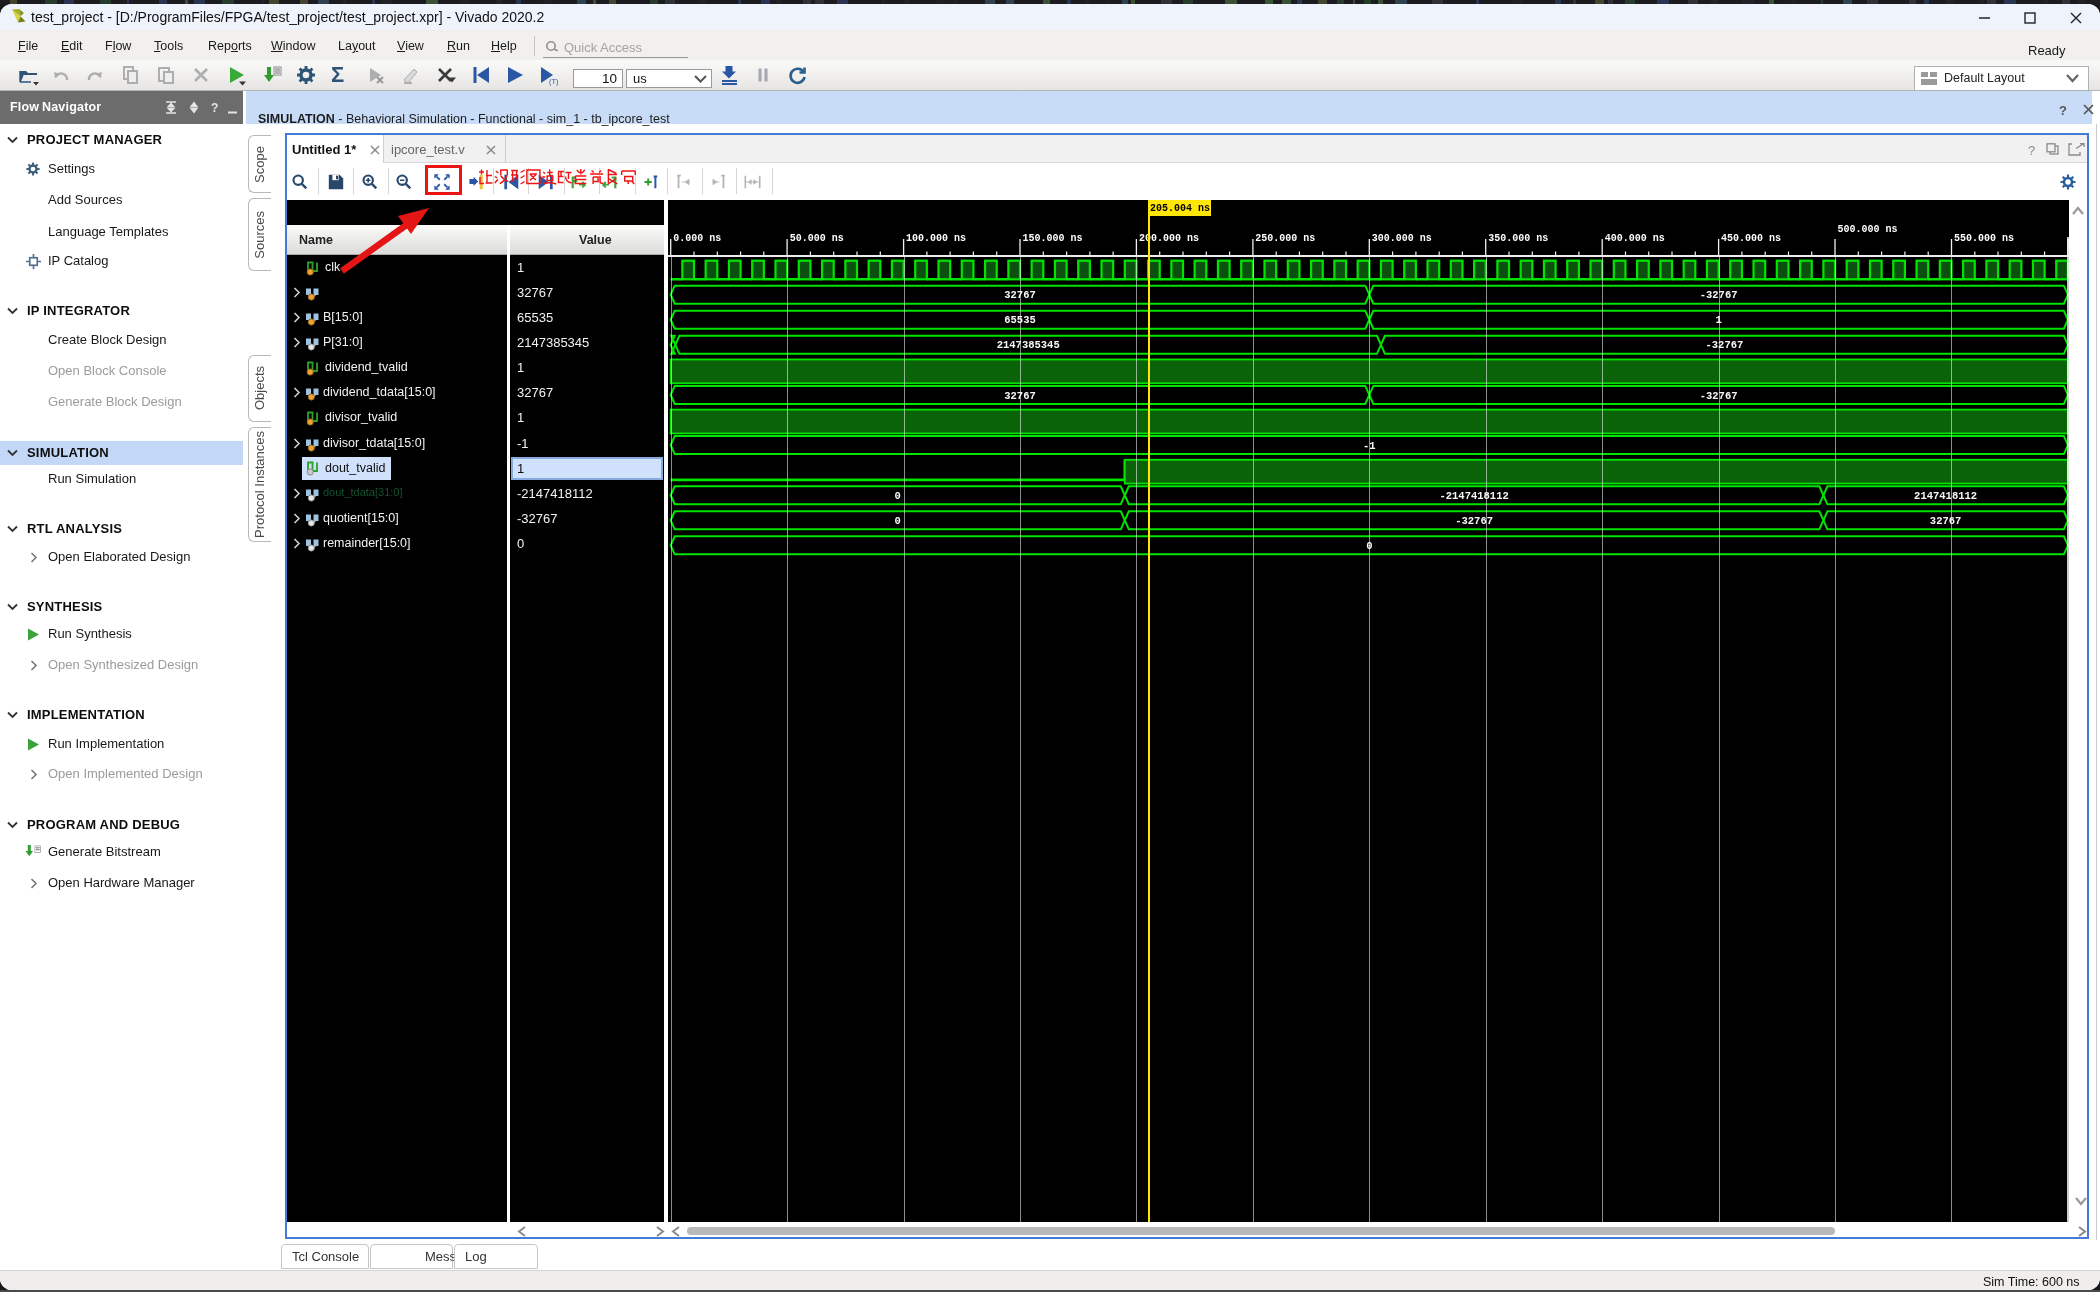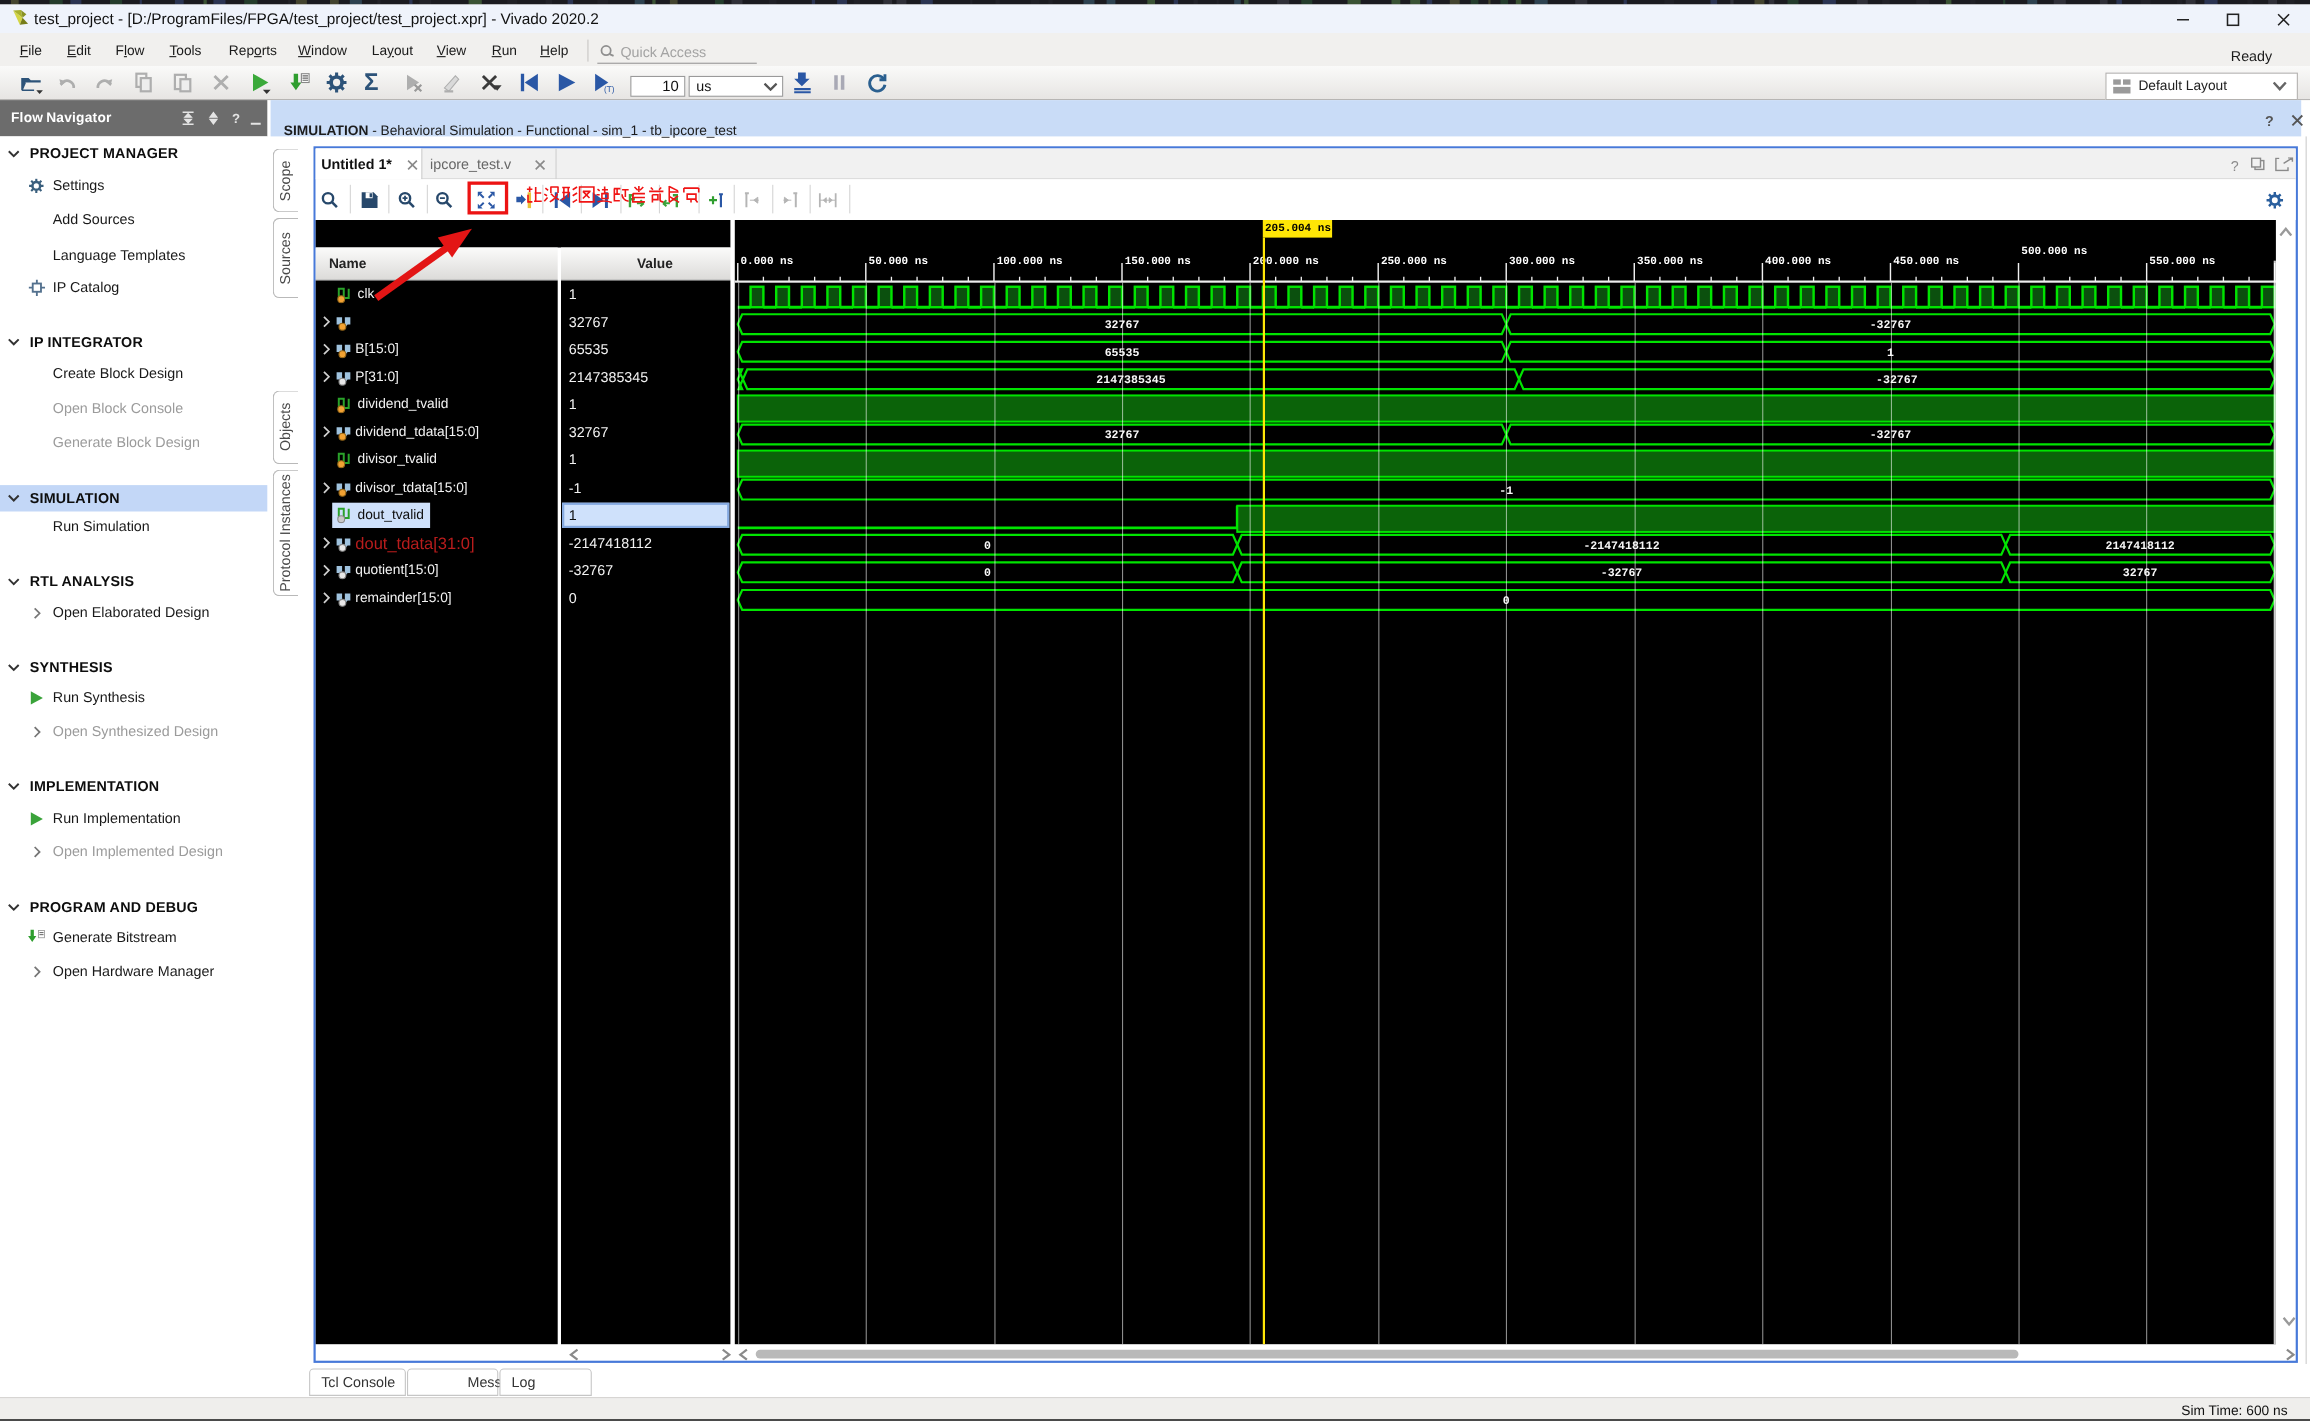--- a/index.html
+++ b/index.html
@@ -1,15 +1,15 @@
 <!DOCTYPE html>
 <html><head><meta charset="utf-8"><style>
 *{margin:0;padding:0;box-sizing:border-box;}
 body{width:2100px;height:1292px;overflow:hidden;background:#17171c;font-family:"Liberation Sans",sans-serif;font-size:13px;}
-.win{position:absolute;left:0;top:4px;width:2100px;height:1286px;background:#ffffff;border-radius:0;overflow:hidden;}
+.win{position:absolute;left:0;top:4px;width:2100px;height:1286px;background:#ffffff;border-radius:12px;overflow:hidden;}
 </style></head><body>
 <div style="position:absolute;left:0px;top:0px;width:2100px;height:4px;background:#1b1b20;"></div>
 <div style="position:absolute;left:10px;top:0px;width:7px;height:4px;background:#44442f;"></div>
 <div style="position:absolute;left:45px;top:0px;width:12px;height:4px;background:#243c2c;"></div>
 <div style="position:absolute;left:64px;top:0px;width:10px;height:4px;background:#2b3452;"></div>
 <div style="position:absolute;left:100px;top:0px;width:11px;height:4px;background:#243c2c;"></div>
 <div style="position:absolute;left:127px;top:0px;width:2px;height:4px;background:#2b3452;"></div>
 <div style="position:absolute;left:159px;top:0px;width:8px;height:4px;background:#2b3452;"></div>
 <div style="position:absolute;left:185px;top:0px;width:3px;height:4px;background:#3a5234;"></div>
 <div style="position:absolute;left:194px;top:0px;width:11px;height:4px;background:#2b3452;"></div>
@@ -502,21 +502,21 @@
     </svg>
 <div style="position:absolute;left:325px;top:456.595px;white-space:nowrap;font-size:12.5px;color:#0e0e0e;">dout_tvalid</div>
 <div style="position:absolute;left:517px;top:456.595px;white-space:nowrap;font-size:13px;color:#0e0e0e;">1</div>
 <svg style="position:absolute;left:293px;top:483.665px" width="8" height="11" viewBox="0 0 8 11">
       <path d="M1.5 1 L6 5.5 L1.5 10" fill="none" stroke="#cfcfcf" stroke-width="1.6"></path>
     </svg>
 <svg style="position:absolute;left:305px;top:482.665px" width="15" height="15" viewBox="0 0 15 15">
       <path d="M1 2.5 h5 v6.5 h-5 Z M8.5 2.5 h5 v6.5 h-5 Z M4 9 h7 l-3.5 4 Z" fill="#9fc2de"></path>
       <circle cx="6.3" cy="11" r="3.1" fill="#e8e8e8" stroke="#8a8a8a" stroke-width="1"></circle>
     </svg>
-<div style="position:absolute;left:323px;top:481.665px;white-space:nowrap;font-size:15px;color:#b91c1c;">dout_tdata[31:0]</div>
+<div style="position:absolute;left:323px;top:481.665px;white-space:nowrap;font-size:11px;color:#14532d;">dout_tdata[31:0]</div>
 <div style="position:absolute;left:517px;top:481.665px;white-space:nowrap;font-size:13px;color:#f2f2f2;">-2147418112</div>
 <svg style="position:absolute;left:293px;top:508.735px" width="8" height="11" viewBox="0 0 8 11">
       <path d="M1.5 1 L6 5.5 L1.5 10" fill="none" stroke="#cfcfcf" stroke-width="1.6"></path>
     </svg>
 <svg style="position:absolute;left:305px;top:507.735px" width="15" height="15" viewBox="0 0 15 15">
       <path d="M1 2.5 h5 v6.5 h-5 Z M8.5 2.5 h5 v6.5 h-5 Z M4 9 h7 l-3.5 4 Z" fill="#9fc2de"></path>
       <circle cx="6.3" cy="11" r="3.1" fill="#e8e8e8" stroke="#8a8a8a" stroke-width="1"></circle>
     </svg>
 <div style="position:absolute;left:323px;top:506.735px;white-space:nowrap;font-size:12.5px;color:#f2f2f2;">quotient[15:0]</div>
 <div style="position:absolute;left:517px;top:506.735px;white-space:nowrap;font-size:13px;color:#f2f2f2;">-32767</div>

